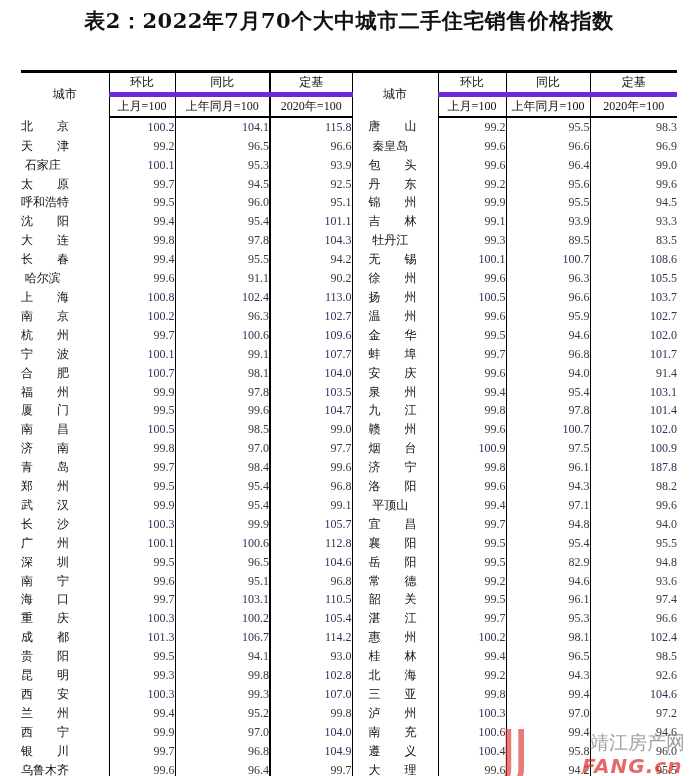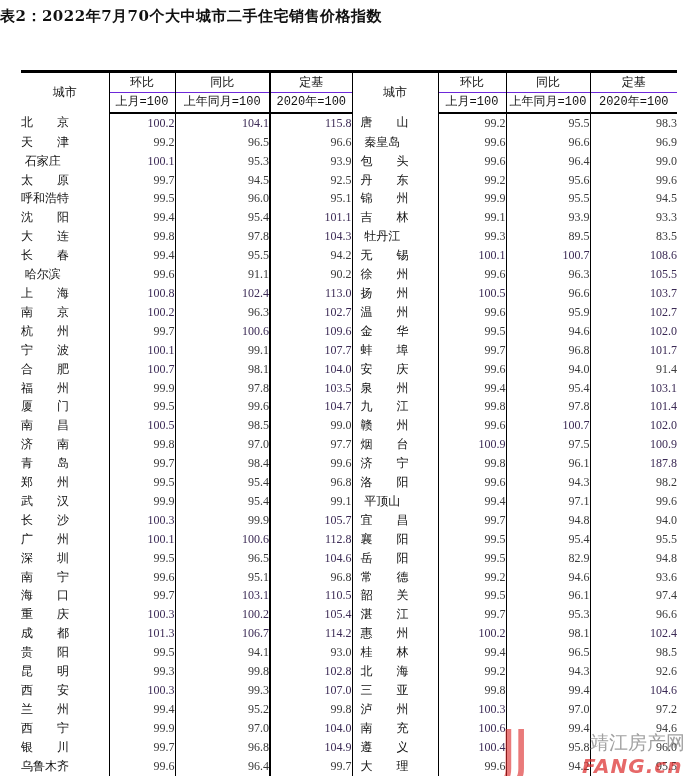--- a/index.html
+++ b/index.html
@@ -1,34 +1,34 @@
 <!DOCTYPE html>
 <html><head>
 <meta charset="utf-8">
 <style>
   html, body { margin: 0; padding: 0; background: #ffffff; }
   body { width: 698px; height: 776px; position: relative; overflow: hidden;
          font-family: "DejaVu Serif", "Liberation Serif", serif; color: #111; }
-  .title { position: absolute; top: 7px; left: 0; width: 698px; 
-           font-size: 15px; font-weight: bold; letter-spacing: 0.5px;
+  .title { position: absolute; top: 7px; left: 0; width: 698px; text-align: center;
+           font-size: 21px; font-weight: bold; letter-spacing: 0.5px;
            font-family: "DejaVu Serif", "Liberation Serif", serif; color: #111; }
   table.idx { position: absolute; left: 21px; top: 70px; border-collapse: collapse;
               table-layout: fixed; width: 656px; }
   table.idx th, table.idx td { padding: 0; height: 18.9px; line-height: 18.9px;
               font-size: 12px; font-weight: normal; }
   table.idx thead tr:first-child th { border-top: 3px solid #000; }
   table.idx thead tr:last-child th { border-bottom: 2px solid #000; }
   table.idx tbody tr:last-child td { border-bottom: 2px solid #c2410c; }
   th { font-family: "DejaVu Sans", "Liberation Sans", sans-serif; color: #111; text-align: center; }
-  th.sub { font-family: Liberation Mono, monospace; font-size: 11.5px; border-top: 1px solid #6d28d9; margin-left: 12px; }
+  th.sub { font-family: Liberation Serif, serif; font-size: 11.5px; border-top: 5px solid #6d28d9; margin-left: 12px; }
   .vr { border-right: 1px solid #000; }
   .vrb { border-right: 2px solid #000; }
   td.city { font-family: "DejaVu Sans", "Liberation Sans", sans-serif; font-size: 12.5px;
             text-align: left; padding-left: 10px; white-space: pre; color: #111; }
-  td.city.right { padding-left: 8px; }
+  td.city.right { padding-left: 16px; }
   td.num { text-align: right; padding-right: 3px; font-family: "Liberation Serif", "DejaVu Serif", serif;
            font-size: 12px; color: #3a3a3a; }
   td.num.hi { color: #3b2a55; }
   .wm { position: absolute; left: 500px; top: 728px; width: 198px; height: 48px; pointer-events: none; }
   .wm .jj { position: absolute; left: 0; top: 0; font-family: "DejaVu Sans", "Liberation Sans", sans-serif;
             font-weight: normal; font-size: 57px; color: rgba(220, 40, 40, 0.62); letter-spacing: -4px; line-height: 46px; }
   .wm .cn { position: absolute; left: 90px; top: 2px; font-family: "DejaVu Sans", sans-serif; font-size: 19px;
             color: rgba(120, 120, 120, 0.7); letter-spacing: 0px; }
   .wm .fang { position: absolute; left: 82px; top: 26px; font-family: "DejaVu Sans", sans-serif; font-style: italic;
               font-weight: bold; font-size: 20px; color: rgba(220, 40, 40, 0.7); letter-spacing: 1px; }

